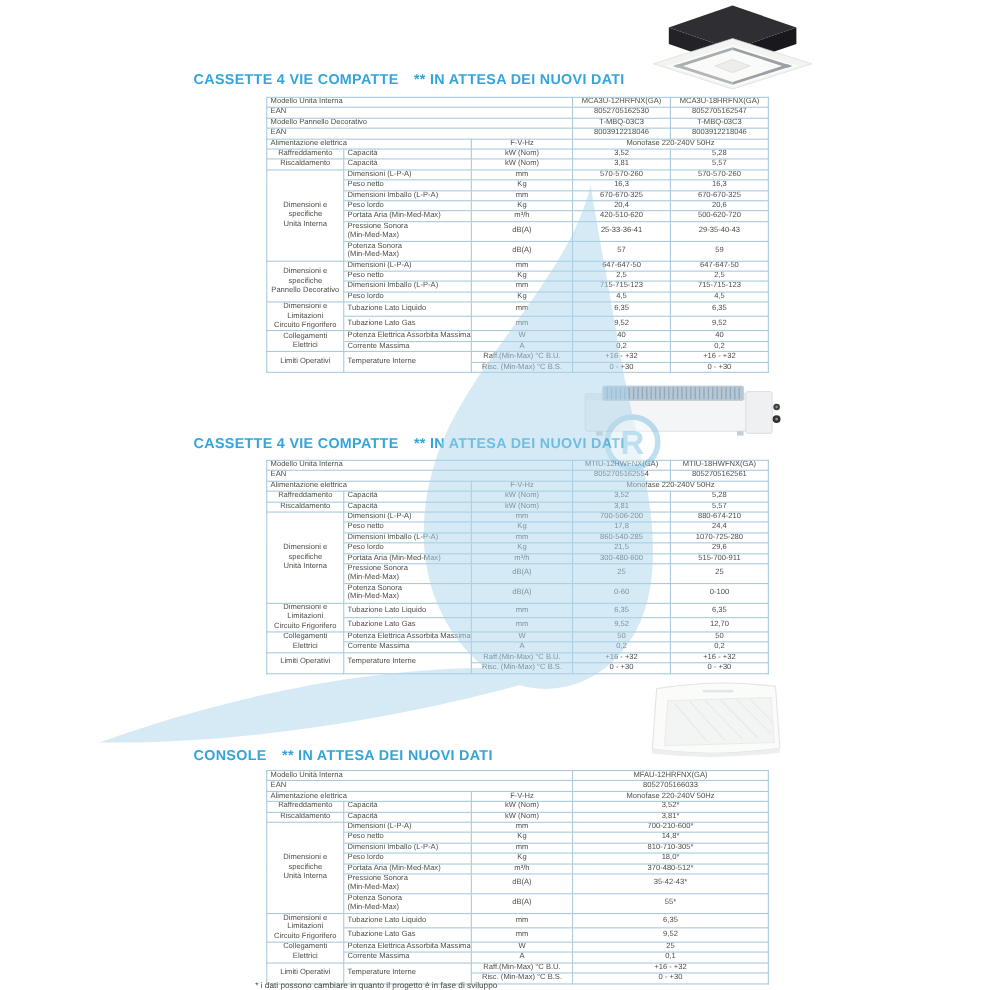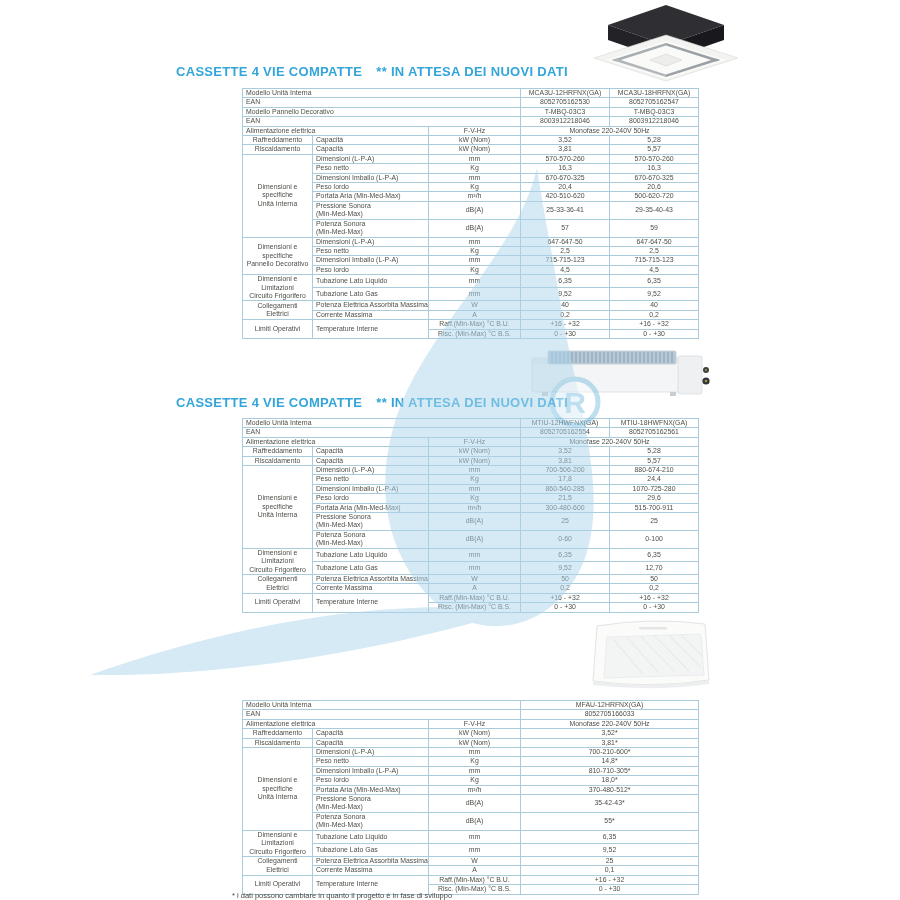--- a/index.html
+++ b/index.html
@@ -352,20 +352,23 @@
           <td>+16 - +32</td>
         </tr>
         <tr>
           <td>Risc. (Min-Max) °C B.S.</td>
           <td>0 - +30</td>
           <td>0 - +30</td>
         </tr>
       </tbody>
     </table>
 
+  <h2 class="sec-title" style="top:679px;">
+    <span>CONSOLE</span><span class="note">** IN ATTESA DEI NUOVI DATI</span>
+  </h2>
 
   <div class="prod-img" style="left:583px;top:614px;">
     <svg width="136" height="80" viewBox="0 0 136 80">
       <path d="M14,12 Q68,3 122,10 L126,66 Q68,75 10,67 Z" fill="#fbfbfa" stroke="#e2e4e5" stroke-width="1"></path>
       <rect x="56" y="13" width="28" height="2.6" rx="1.3" fill="#e3e5e6"></rect>
       <path d="M24,23 L118,20 L121,61 L21,64 Z" fill="#f3f4f4" stroke="#e7e9ea" stroke-width="0.8"></path>
       <path d="M30,25 L60,60 M44,23.5 L76,59 M58,22.8 L92,58 M72,22 L106,57 M86,21.5 L118,53 M98,21 L120,43" stroke="#e9ebec" stroke-width="1.4" fill="none"></path>
       <path d="M10,67 Q68,75 126,66 L126,70 Q68,78 10,71 Z" fill="#eceeef"></path>
     </svg>
   </div>

